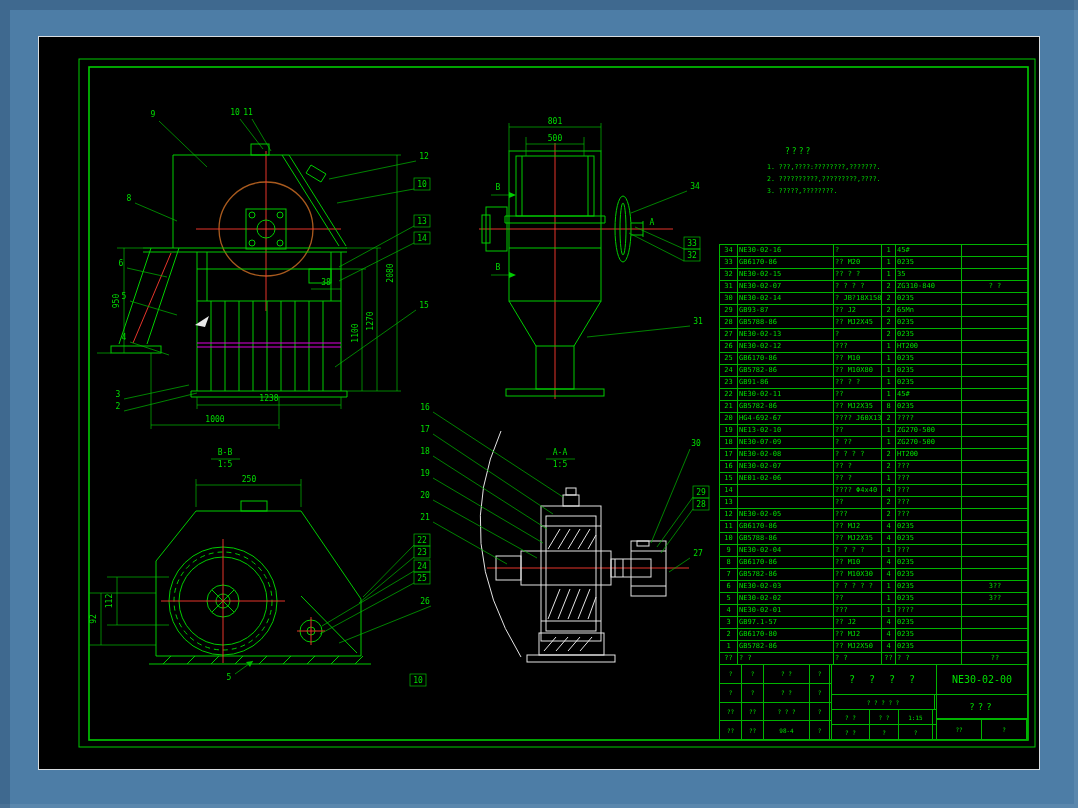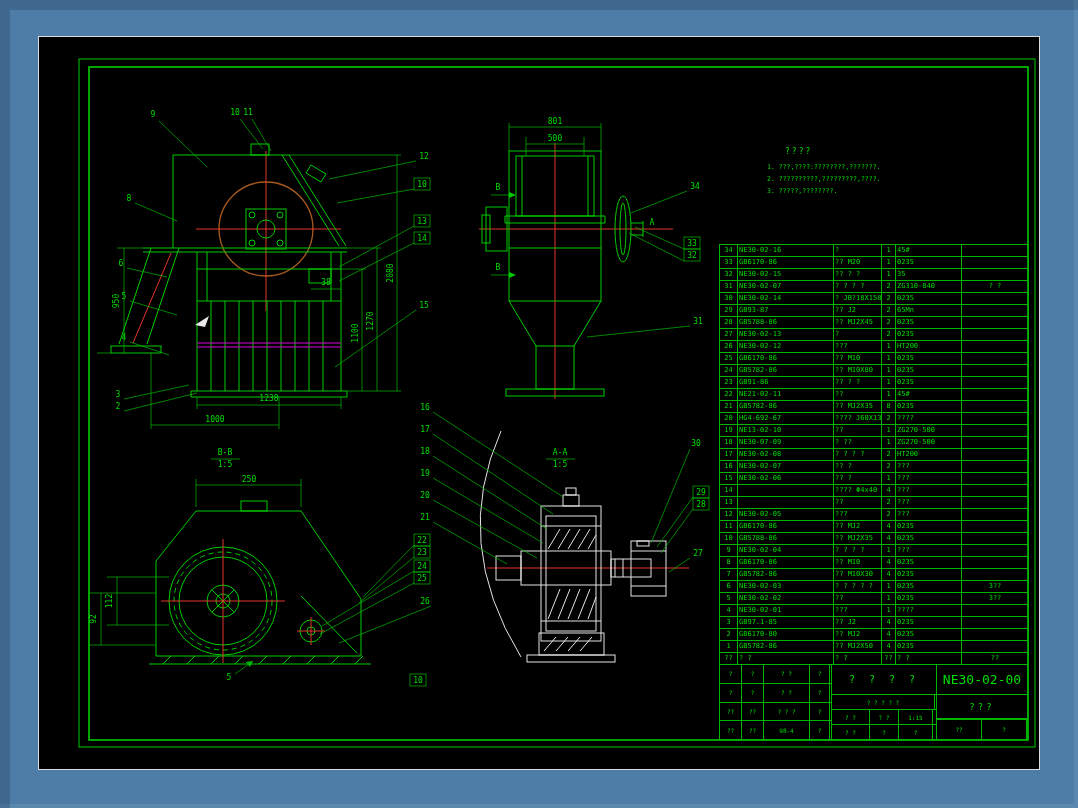--- a/index.html
+++ b/index.html
@@ -32,21 +32,21 @@
   .tb-left{width:112px;display:flex;flex-direction:column;}
   .tb-mid{width:105px;border-left:1px solid #00b400;display:flex;flex-direction:column;}
   .tb-right{flex:1;border-left:1px solid #00b400;display:flex;flex-direction:column;}
   .tb-row{flex:1;display:flex;border-top:1px solid #00b400;min-height:0;}
   .tb-left .tb-row:first-child{border-top:none;}
   .tb-cell{border-right:1px solid #00b400;font-size:6px;overflow:hidden;white-space:nowrap;
            display:flex;align-items:center;justify-content:center;box-sizing:border-box;}
   .tb-big{height:29px;display:flex;align-items:center;justify-content:center;font-size:10px;letter-spacing:4px;}
   .tb-mid-rows{flex:1;display:flex;flex-direction:column;border-top:1px solid #00b400;}
   .tb-mid-rows .tb-row:first-child{border-top:none;}
-  .tb-no{height:29px;display:flex;align-items:center;justify-content:center;font-size:13px;}
+  .tb-no{height:29px;display:flex;align-items:center;justify-content:center;font-size:10px;}
   .tb-org{height:23px;border-top:1px solid #00b400;display:flex;align-items:center;justify-content:center;
           font-size:9px;letter-spacing:3px;}
   .tb-brow{flex:1;display:flex;border-top:1px solid #00b400;}
   .tb-brow .tb-cell{flex:1;}
 </style>
 </head>
 <body>
 
 <div id="screen">
   <div id="sheet">
@@ -473,21 +473,21 @@
             <tr>
               <td class="c0">23</td>
               <td class="c1">GB91-86</td>
               <td class="c2">?? ? ?</td>
               <td class="c3">1</td>
               <td class="c4">0235</td>
               <td class="c5"></td>
             </tr>
             <tr>
               <td class="c0">22</td>
-              <td class="c1">NE21-02-11</td>
+              <td class="c1">NE30-02-11</td>
               <td class="c2">??</td>
               <td class="c3">1</td>
               <td class="c4">45#</td>
               <td class="c5"></td>
             </tr>
             <tr>
               <td class="c0">21</td>
               <td class="c1">GB5782-86</td>
               <td class="c2">?? MJ2X35</td>
               <td class="c3">8</td>
@@ -529,21 +529,21 @@
             <tr>
               <td class="c0">16</td>
               <td class="c1">NE30-02-07</td>
               <td class="c2">?? ?</td>
               <td class="c3">2</td>
               <td class="c4">???</td>
               <td class="c5"></td>
             </tr>
             <tr>
               <td class="c0">15</td>
-              <td class="c1">NE30-02-06</td>
+              <td class="c1">NE01-02-06</td>
               <td class="c2">?? ?</td>
               <td class="c3">1</td>
               <td class="c4">???</td>
               <td class="c5"></td>
             </tr>
             <tr>
               <td class="c0">14</td>
               <td class="c1"></td>
               <td class="c2">???? Φ4x40</td>
               <td class="c3">4</td>
@@ -625,21 +625,21 @@
             <tr>
               <td class="c0">4</td>
               <td class="c1">NE30-02-01</td>
               <td class="c2">???</td>
               <td class="c3">1</td>
               <td class="c4">????</td>
               <td class="c5"></td>
             </tr>
             <tr>
               <td class="c0">3</td>
-              <td class="c1">GB97.1-85</td>
+              <td class="c1">GB97.1-57</td>
               <td class="c2">?? J2</td>
               <td class="c3">4</td>
               <td class="c4">0235</td>
               <td class="c5"></td>
             </tr>
             <tr>
               <td class="c0">2</td>
               <td class="c1">GB6170-80</td>
               <td class="c2">?? MJ2</td>
               <td class="c3">4</td>

